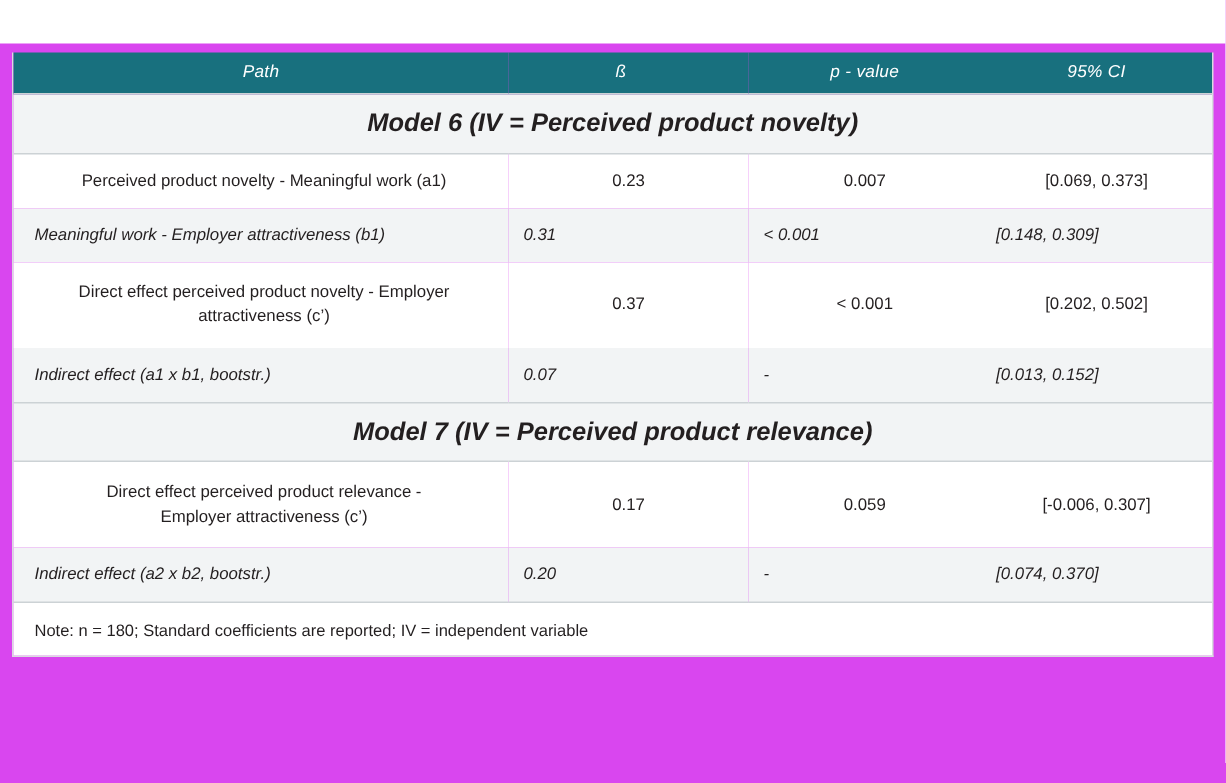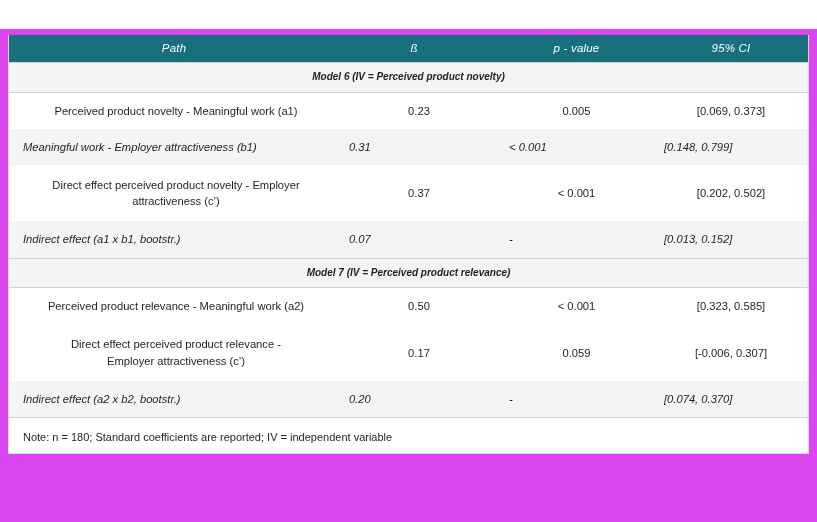--- a/index.html
+++ b/index.html
@@ -63,21 +63,21 @@
     line-height: 1.45;
   }
   tr.band-light td { background: #ffffff; text-align: center; }
   tr.band-grey td { background: #f2f4f5; font-style: italic; }
 
   tr.section td {
     background: #ffffff;
     text-align: center;
     font-style: italic;
     font-weight: bold;
-    font-size: 10px;
+    font-size: 17px;
     color: #231f20;
     padding: 7px 10px;
     border-top: 1px solid #ccd2d5;
     border-bottom: 1px solid #ccd2d5;
   }
   tr.section.grey td { background: #f2f4f5; }
 
   td.cell-path { padding-left: 14px; }
   td.cell-beta,
   td.cell-p,
@@ -128,31 +128,31 @@
 
         <tr class="section grey">
           <td colspan="4">Model 6 (IV = Perceived product novelty)</td>
         </tr>
 
         <tr class="band-light">
           <td class="cell-path">
             <span class="pathline">Perceived product novelty - Meaningful work (a1)</span>
           </td>
           <td class="cell-beta">0.23</td>
-          <td class="cell-p">0.005</td>
+          <td class="cell-p">0.007</td>
           <td class="cell-ci">[0.069, 0.373]</td>
         </tr>
 
         <tr class="band-grey">
           <td class="cell-path">
             <span class="pathline">Meaningful work - Employer attractiveness (b1)</span>
           </td>
           <td class="cell-beta">0.31</td>
           <td class="cell-p">&lt; 0.001</td>
-          <td class="cell-ci">[0.148, 0.799]</td>
+          <td class="cell-ci">[0.148, 0.309]</td>
         </tr>
 
         <tr class="band-light">
           <td class="cell-path two-line">
             <span class="pathline">Direct effect perceived product novelty - Employer</span>
             <span class="pathline">attractiveness (c’)</span>
           </td>
           <td class="cell-beta">0.37</td>
           <td class="cell-p">&lt; 0.001</td>
           <td class="cell-ci">[0.202, 0.502]</td>
@@ -164,28 +164,20 @@
           </td>
           <td class="cell-beta">0.07</td>
           <td class="cell-p">-</td>
           <td class="cell-ci">[0.013, 0.152]</td>
         </tr>
 
         <tr class="section grey">
           <td colspan="4">Model 7 (IV = Perceived product relevance)</td>
         </tr>
 
-        <tr class="band-light">
-          <td class="cell-path">
-            <span class="pathline">Perceived product relevance - Meaningful work (a2)</span>
-          </td>
-          <td class="cell-beta">0.50</td>
-          <td class="cell-p">&lt; 0.001</td>
-          <td class="cell-ci">[0.323, 0.585]</td>
-        </tr>
 
 
         <tr class="band-light">
           <td class="cell-path two-line">
             <span class="pathline">Direct effect perceived product relevance -</span>
             <span class="pathline">Employer attractiveness (c’)</span>
           </td>
           <td class="cell-beta">0.17</td>
           <td class="cell-p">0.059</td>
           <td class="cell-ci">[-0.006, 0.307]</td>

